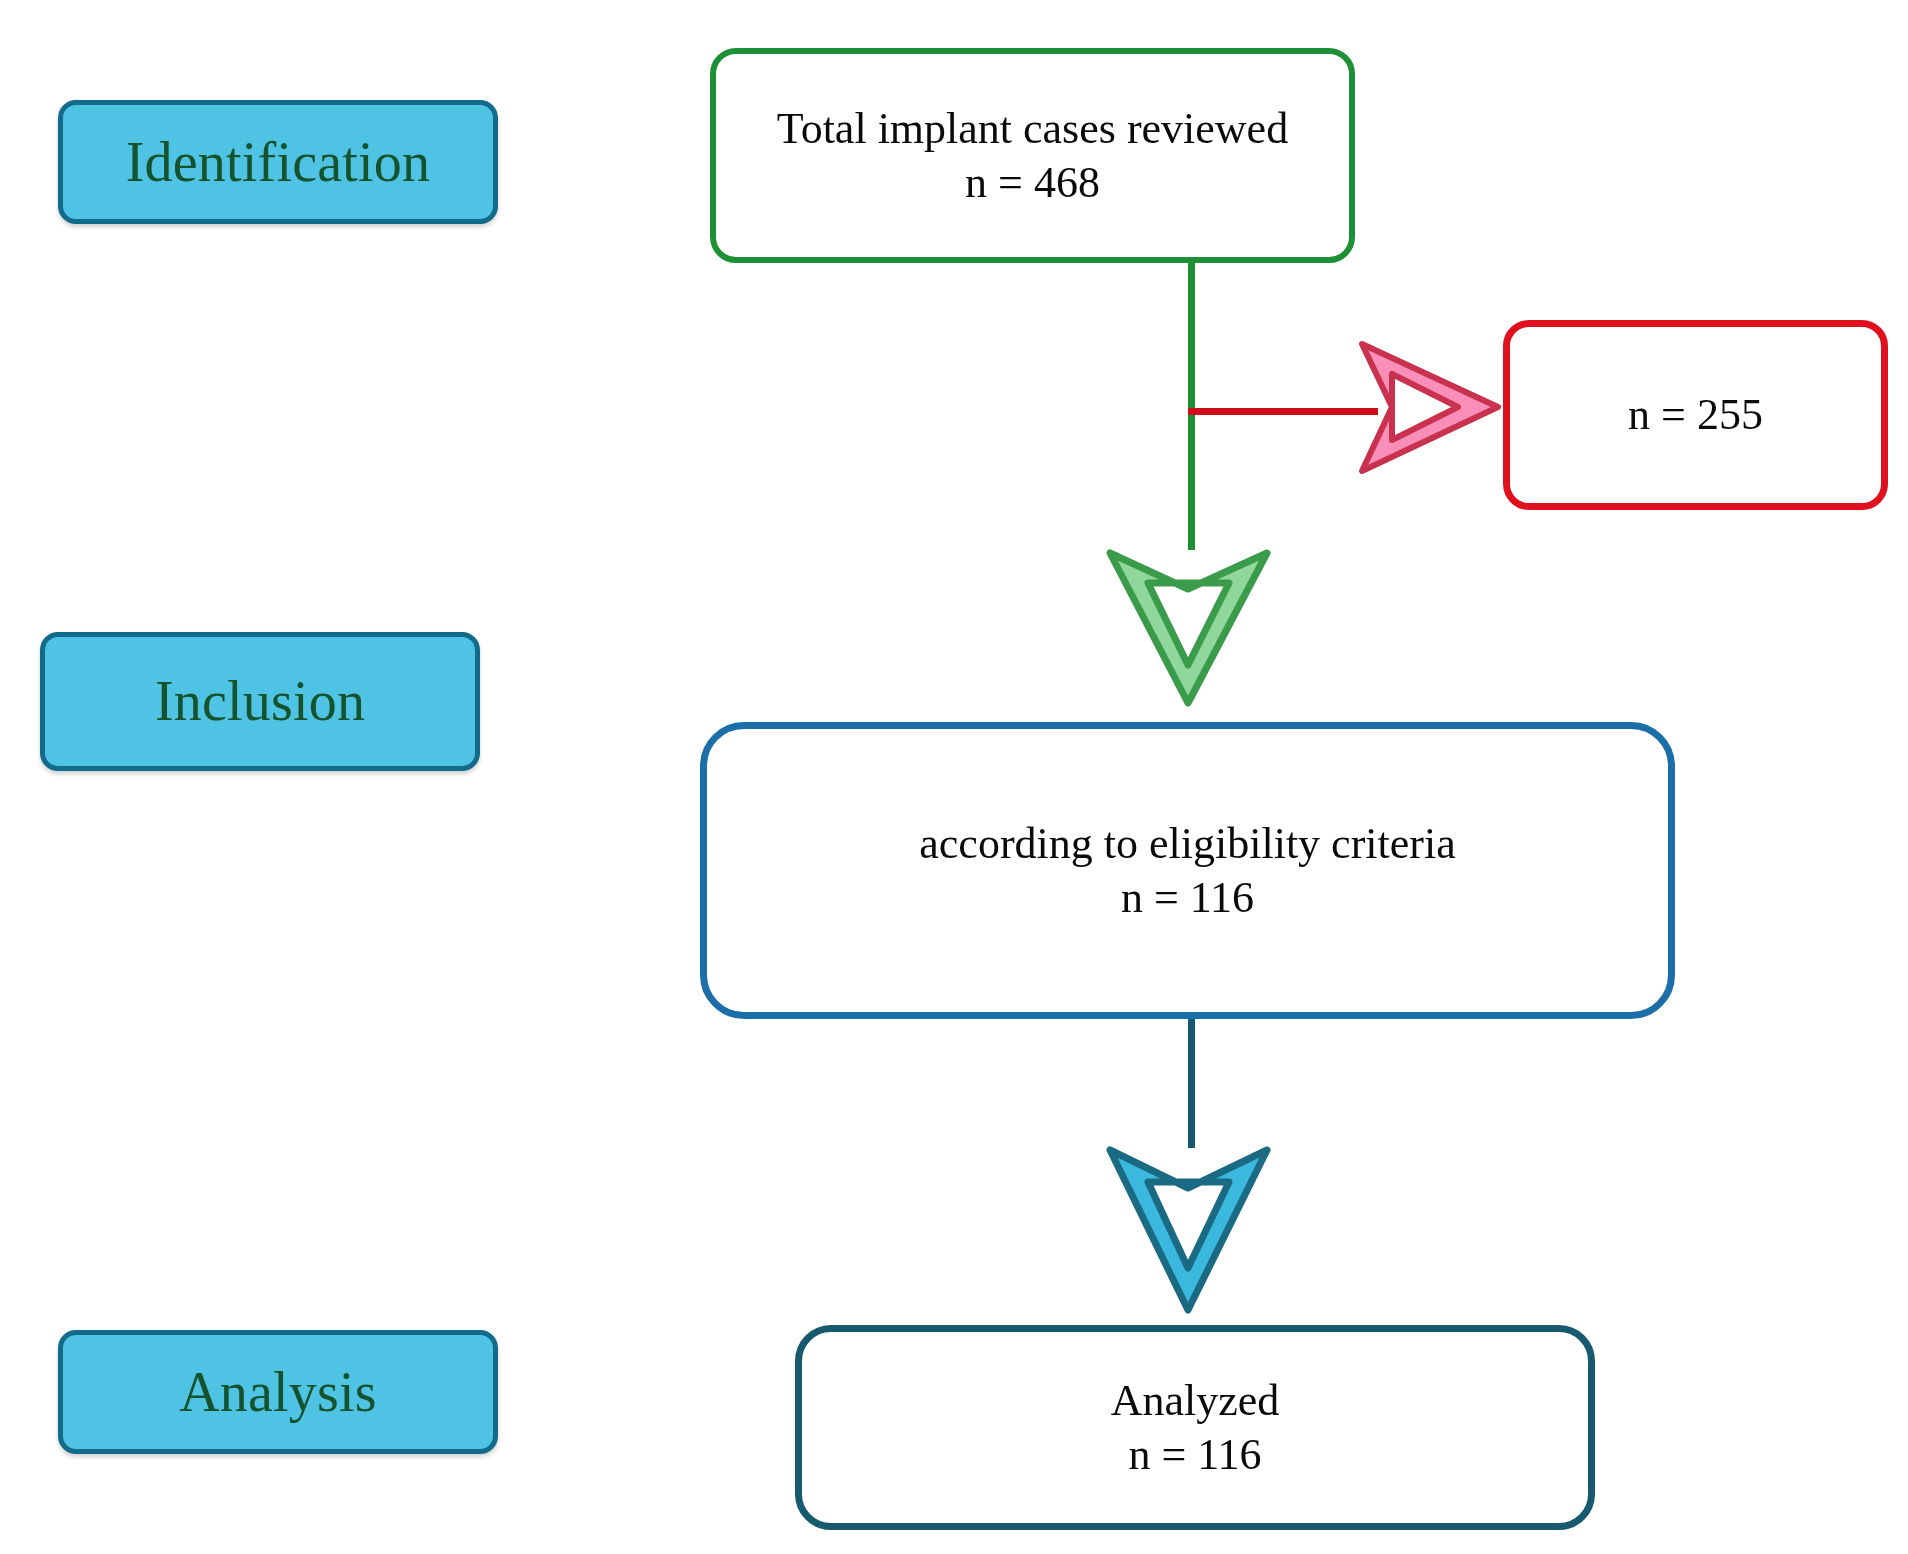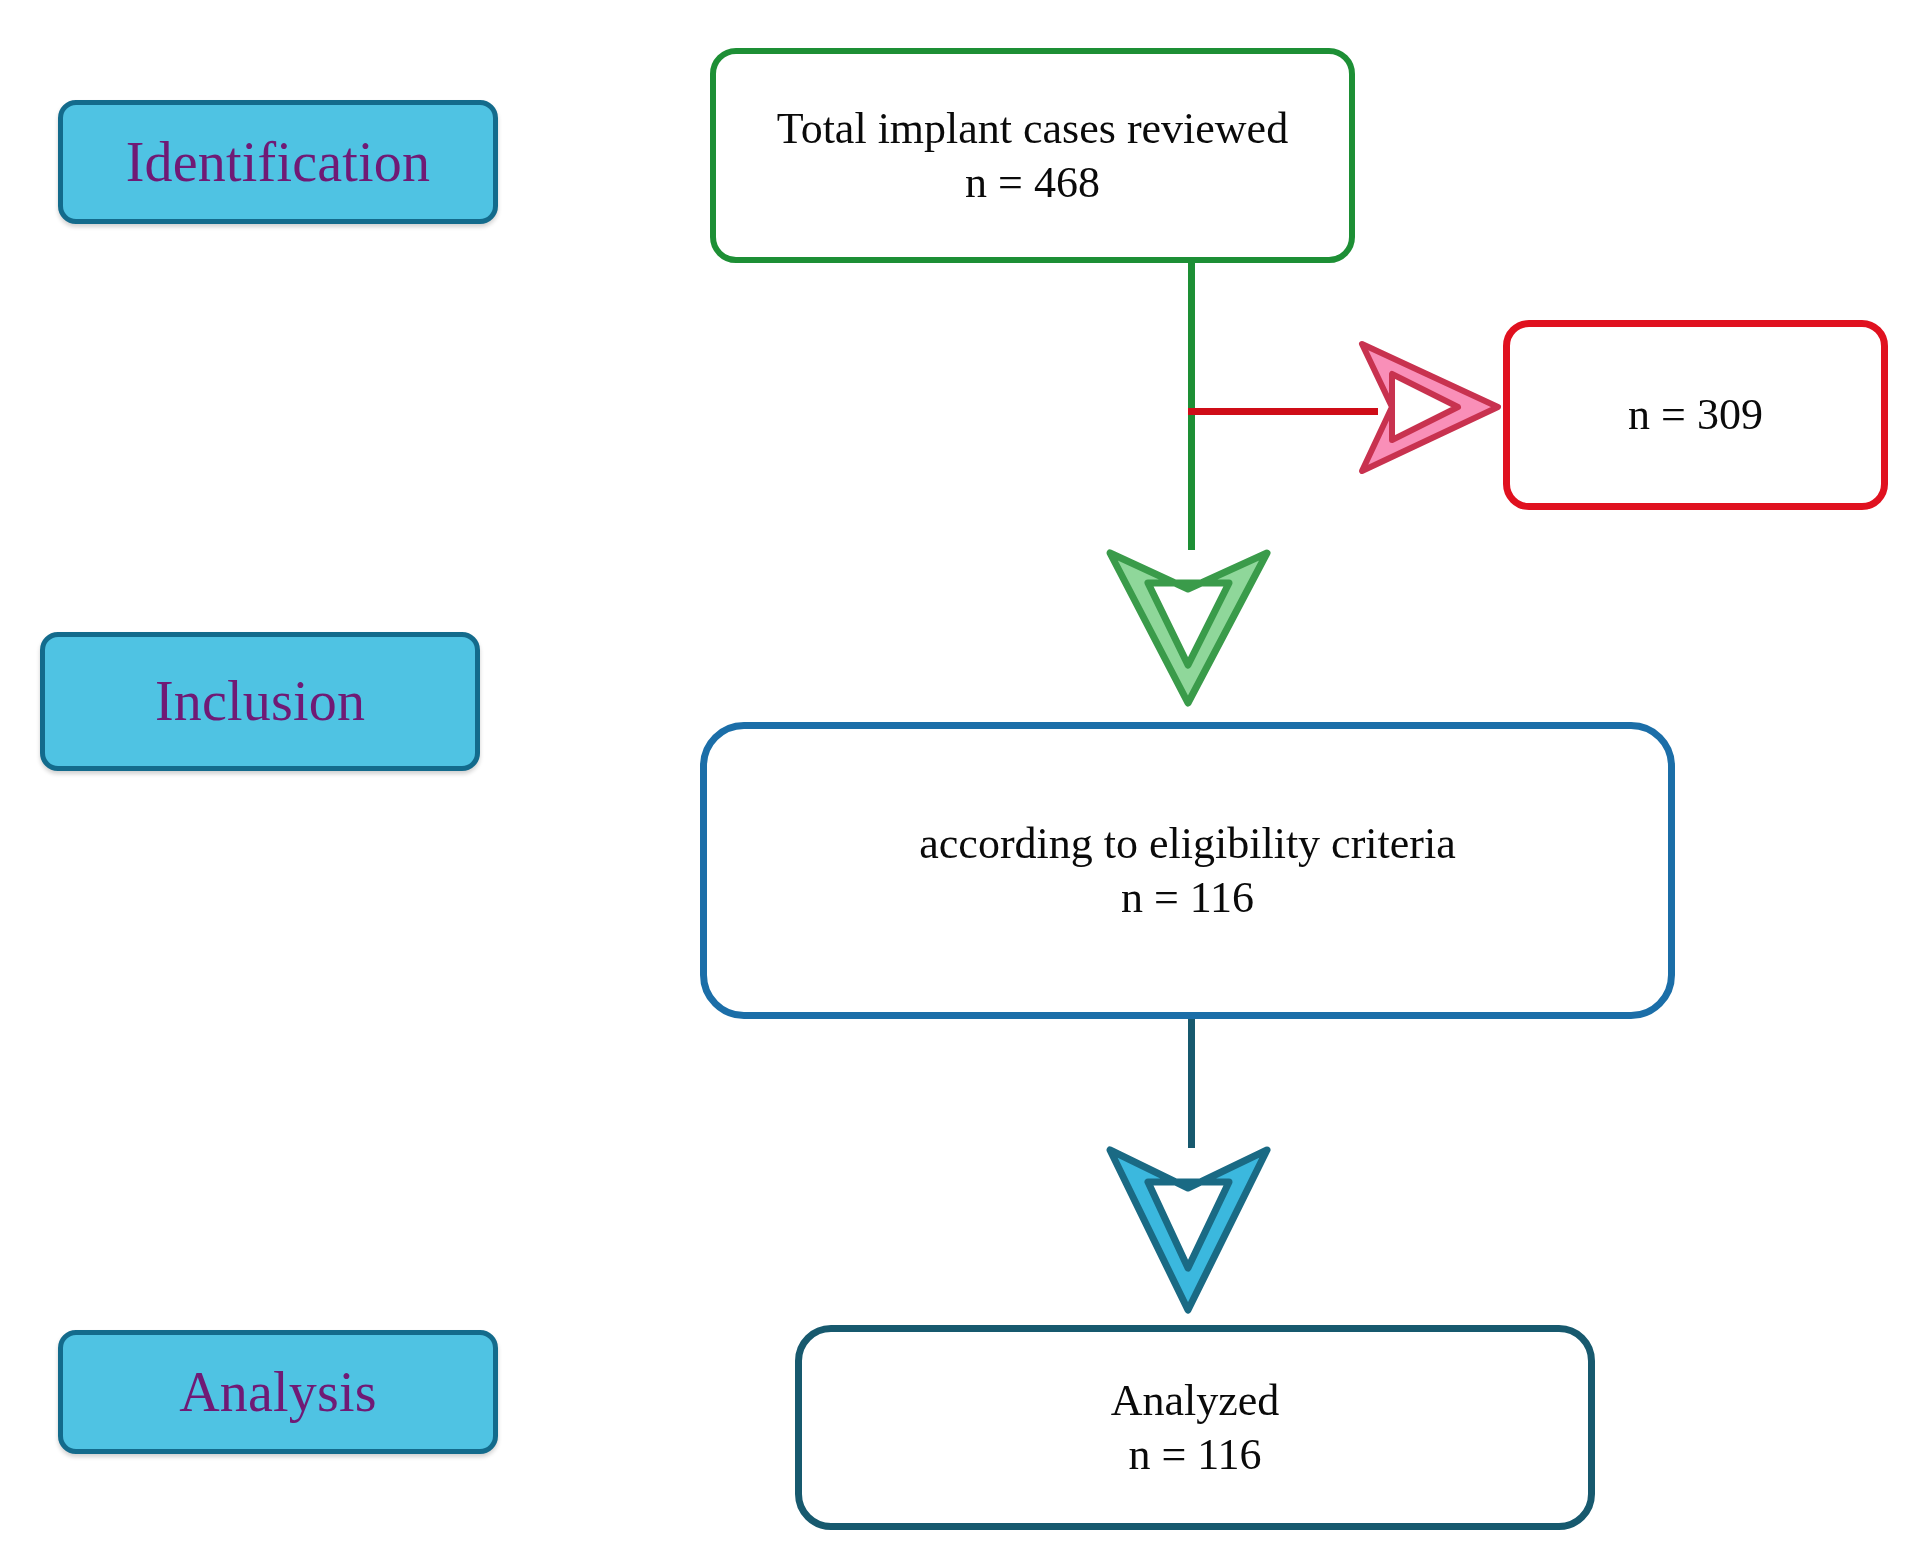--- a/index.html
+++ b/index.html
@@ -22,21 +22,21 @@
   
   .phase-chip {
     position: absolute;
     box-sizing: border-box;
     background: #4fc3e3;
     border: 5px solid #136b8c;
     border-radius: 18px;
     display: flex;
     align-items: center;
     justify-content: center;
-    color: #701a75;
+    color: #14532d;
     font-size: 56px;
     line-height: 1.05;
     letter-spacing: 0.2px;
     box-shadow: 0 3px 4px rgba(0,0,0,0.18);
   }
 
   
   .flow-box {
     position: absolute;
     box-sizing: border-box;
@@ -153,21 +153,21 @@
              L 92 134
              Z" fill="#3bb8de" stroke="#1a6a84" stroke-width="7" stroke-linejoin="round" fill-rule="evenodd"></path>
   </svg>
 
   <div class="flow-box" id="box-identification">
     <span class="ln">Total implant cases reviewed</span>
     <span class="ln">n = 468</span>
   </div>
 
   <div class="flow-box" id="box-excluded">
-    <span class="ln">n = 309</span>
+    <span class="ln">n = 255</span>
   </div>
 
   <div class="flow-box" id="box-inclusion">
     <span class="ln">according to eligibility criteria</span>
     <span class="ln">n = 116</span>
   </div>
 
   <div class="flow-box" id="box-analyzed">
     <span class="ln">Analyzed</span>
     <span class="ln">n = 116</span>

